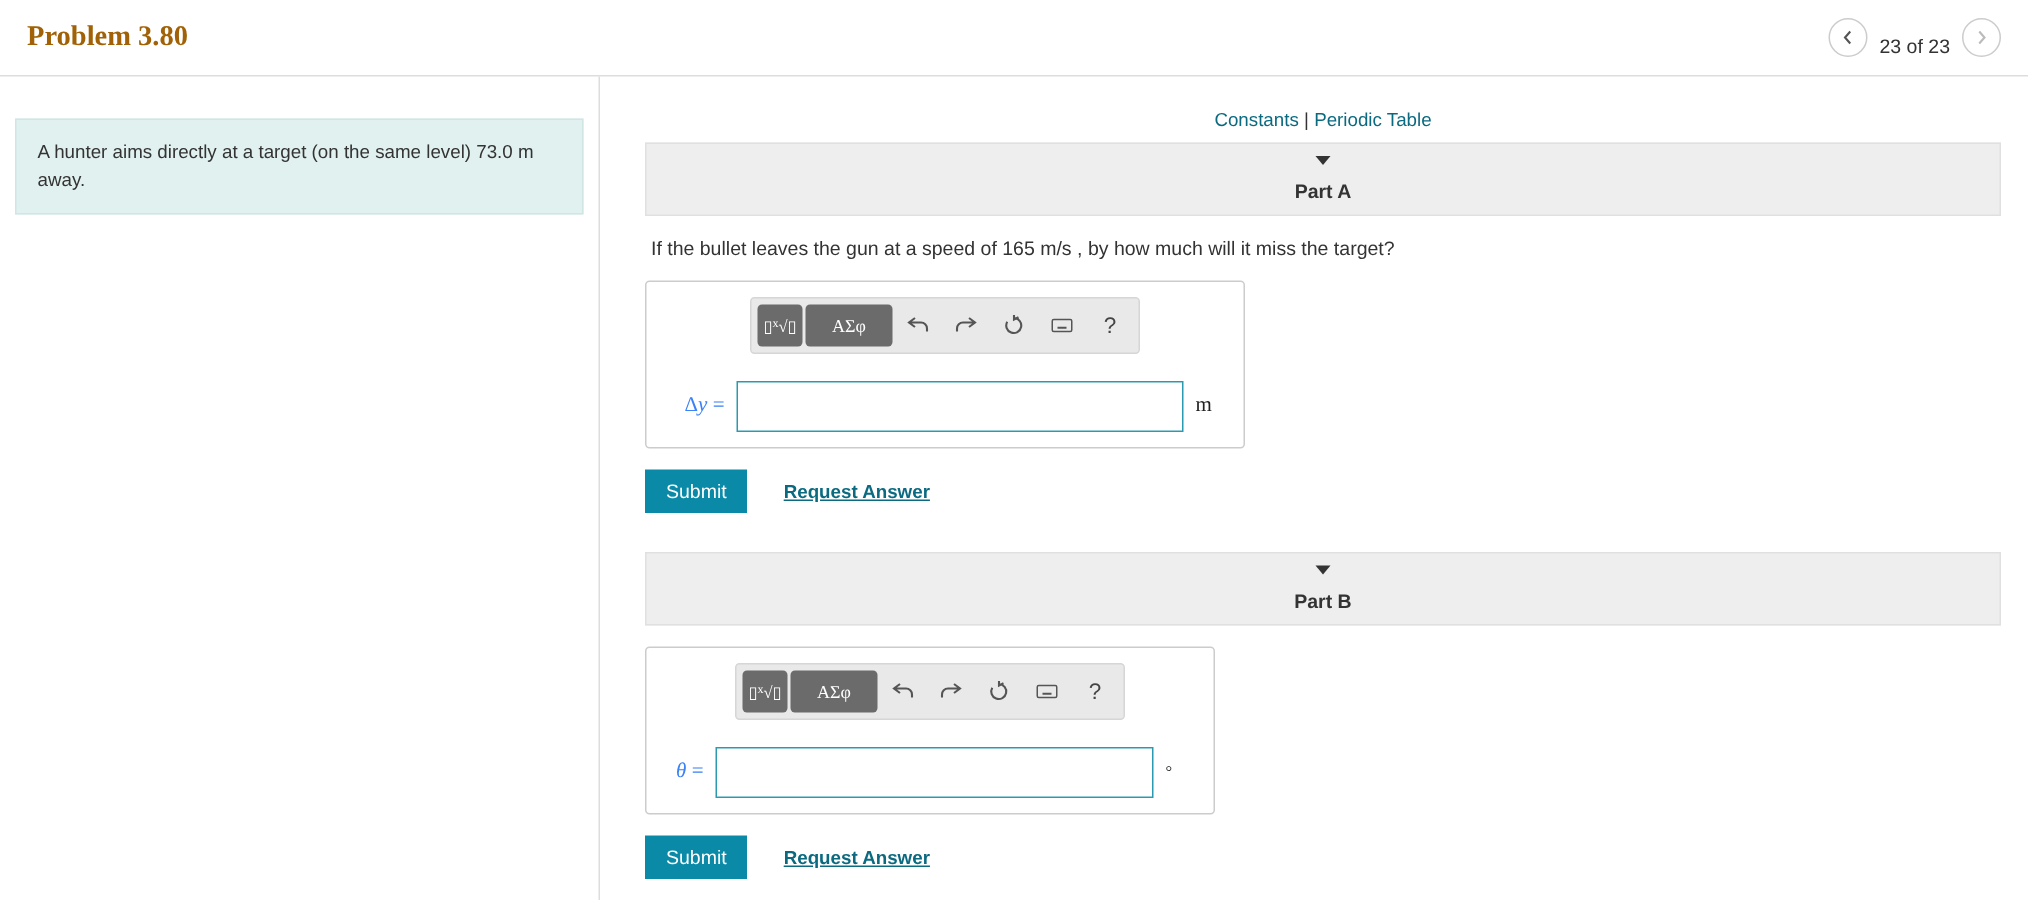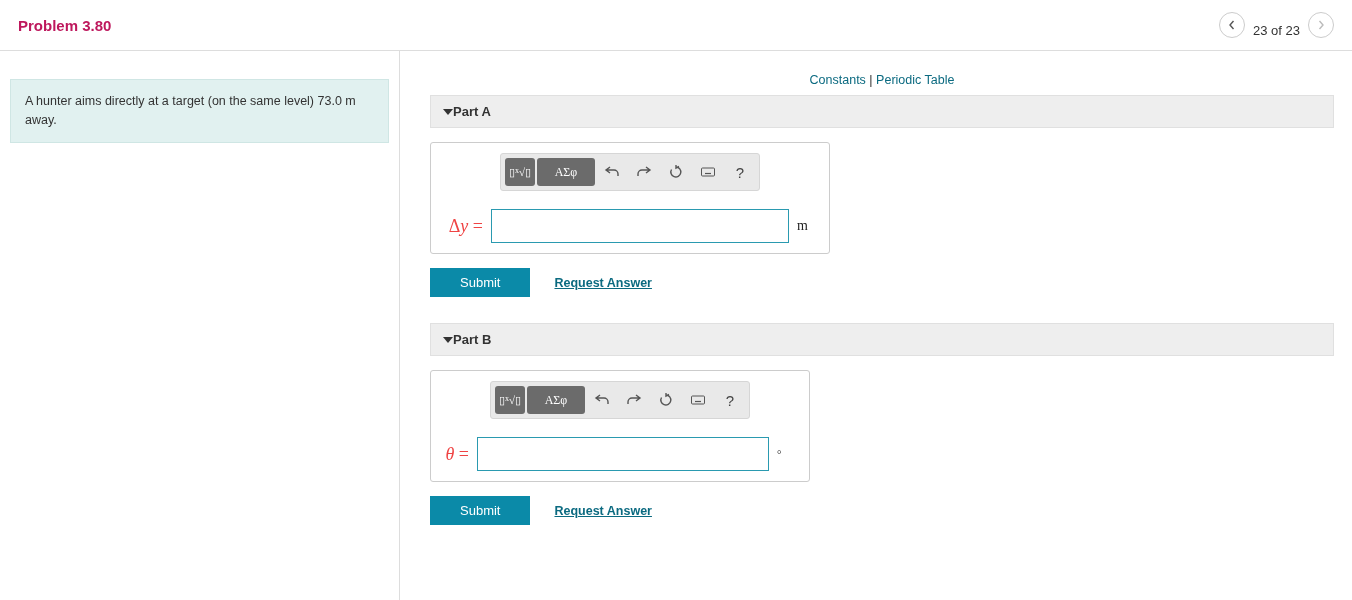--- a/index.html
+++ b/index.html
@@ -11,23 +11,24 @@
     background: #fff;
   }
   .header {
     display: flex;
     align-items: center;
     justify-content: space-between;
     padding: 12px 18px;
     border-bottom: 1px solid #ddd;
   }
   .header-title {
-    font-size: 15px;
+    font-size: 19px;
     font-weight: bold;
-    color: #be185d;
+    color: #a16207;
+    font-family: Liberation Serif, serif;
   }
   .pager {
     display: flex;
     align-items: flex-end;
     gap: 8px;
     font-size: 13px;
     color: #333;
   }
   .nav-btn {
     width: 26px; height: 26px;
@@ -71,21 +72,23 @@
   }
   .top-links a { color: #0b6a80; text-decoration: none; cursor: pointer; }
   .top-links .sep { color: #333; }
 
   .part-header {
     background: #eee;
     border: 1px solid #e0e0e0;
     padding: 8px 12px;
     display: flex;
     align-items: center;
+    gap: 10px;
     margin-bottom: 14px;
+    flex-direction: column;
   }
   .part-header .caret {
     width: 0; height: 0;
     border-left: 5px solid transparent;
     border-right: 5px solid transparent;
     border-top: 6px solid #333;
     cursor: pointer;
   }
   .part-header .label { font-weight: bold; font-size: 13px; }
 
@@ -134,22 +137,22 @@
   .tb-btn svg { width: 16px; height: 16px; }
 
   .input-row {
     display: flex;
     align-items: center;
     gap: 8px;
     padding: 0 4px;
   }
   .input-row .lhs {
     font-family: Georgia, 'Times New Roman', serif;
-    font-size: 18px;
-    color: #ef4444;
+    font-size: 14px;
+    color: #3b82f6;
     min-width: 38px;
     text-align: right;
   }
   .answer-input {
     flex: 1;
     height: 34px;
     border: 1px solid #2a9ab0;
     padding: 4px 6px;
     font-size: 14px;
   }
@@ -161,21 +164,21 @@
   }
 
   .action-row {
     display: flex; align-items: center; gap: 24px;
     margin-bottom: 26px;
   }
   .submit-btn {
     background: #0b8aa8;
     color: #fff;
     border: none;
-    padding: 7px 30px;
+    padding: 7px 14px;
     font-size: 13px;
     cursor: pointer;
   }
   .req-link {
     color: #0b6a80;
     font-weight: bold;
     font-size: 12.5px;
     text-decoration: underline;
     cursor: pointer;
   }
@@ -212,20 +215,23 @@
     <div class="top-links">
       <a>Constants</a>
       <span class="sep"> | </span>
       <a>Periodic Table</a>
     </div>
 
     <div class="part-header">
       <span class="caret"></span>
       <span class="label">Part A</span>
     </div>
+    <p class="question-text">
+      <span>If the bullet leaves the gun at a speed of </span><span class="serif">165 m/s</span><span> , by how much will it miss the target?</span>
+    </p>
     <div class="answer-box">
       <div class="tb-wrap">
         <div class="toolbar">
           <span class="tb-btn dark">
             <span style="font-size:11px;">▯<span style="font-size:8px;position:relative;top:-3px;">x</span>√▯</span>
           </span>
           <span class="tb-btn dark wide">ΑΣφ</span>
           <span class="tb-btn">
             <svg viewBox="0 0 16 16">
                 <path d="M6 3 L2 6 L6 9 M2.5 6 H10 A4 4 0 0 1 14 10 V12" stroke="#555" stroke-width="1.4" fill="none"></path>

